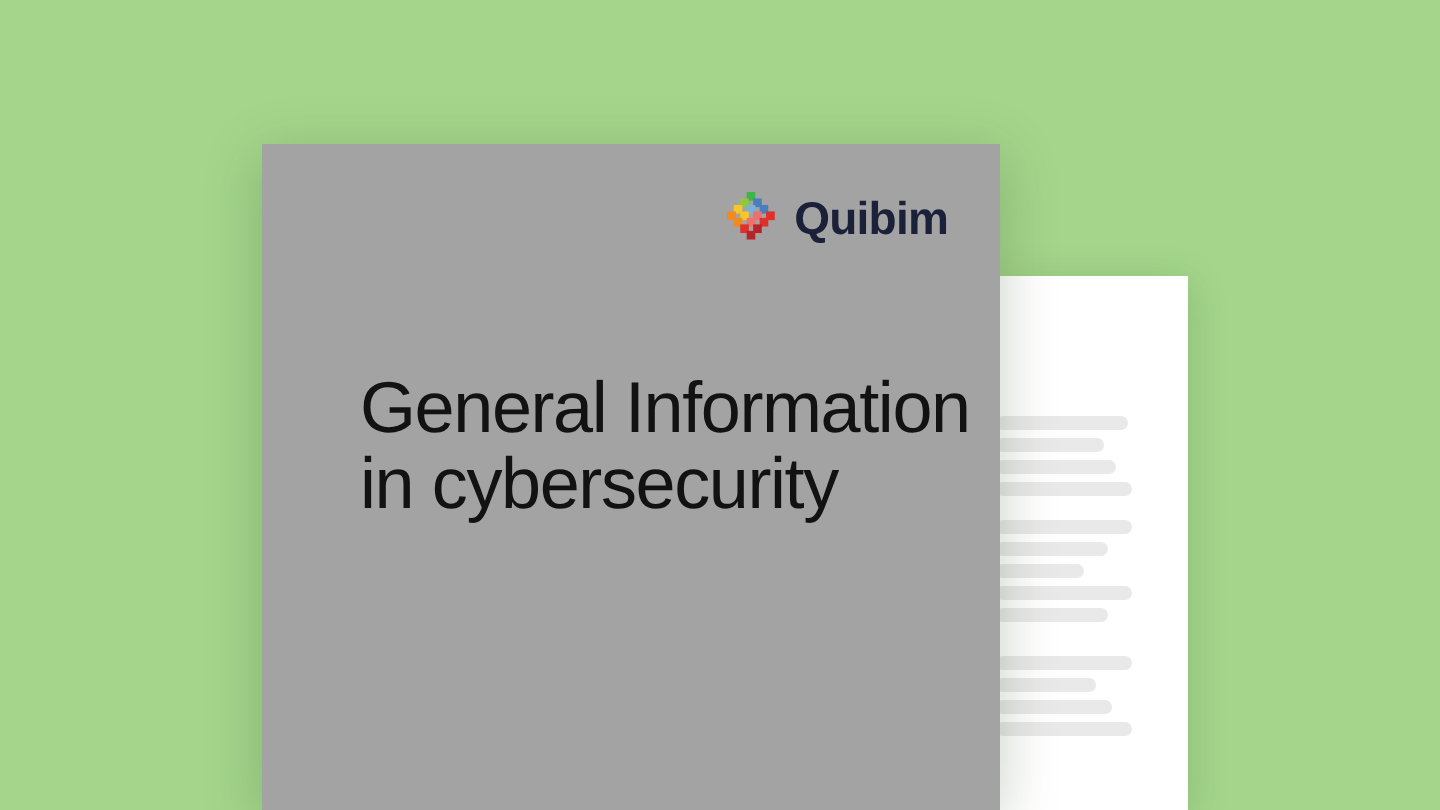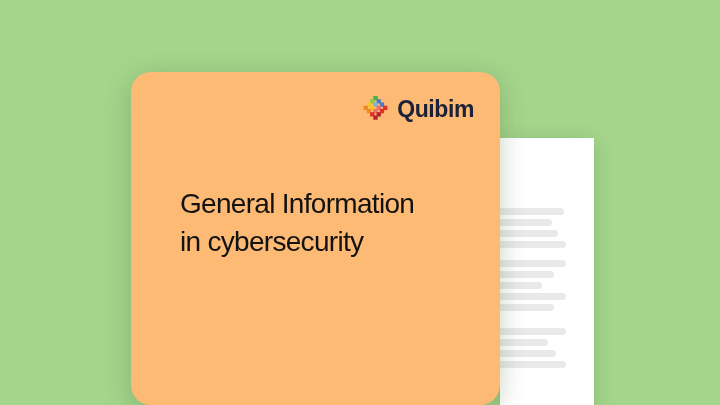--- a/index.html
+++ b/index.html
@@ -86,21 +86,21 @@
     white-space: nowrap;
   }
 
   
   .title-block {
     position: absolute;
     left: 49px;
     top: 113px;
     color: #121212;
     font-family: "Liberation Sans", sans-serif;
-    font-size: 28px;
+    font-size: 36px;
     font-weight: normal;
     line-height: 38px;
     letter-spacing: -0.7px;
     white-space: nowrap;
   }
   .title-line {
     display: block;
   }
 </style>
 </head>
@@ -119,21 +119,21 @@
         <div class="line" style="top: 144px; width: 44px; background: rgb(233, 233, 233);"></div>
         <div class="line" style="top: 155px; width: 68px; background: rgb(233, 233, 233);"></div>
         <div class="line" style="top: 166px; width: 56px; background: rgb(233, 233, 233);"></div>
         <div class="line" style="top: 190px; width: 68px; background: rgb(233, 233, 233);"></div>
         <div class="line" style="top: 201px; width: 50px; background: rgb(233, 233, 233);"></div>
         <div class="line" style="top: 212px; width: 58px; background: rgb(233, 233, 233);"></div>
         <div class="line" style="top: 223px; width: 68px; background: rgb(233, 233, 233);"></div>
       </div>
   </div>
 
-  <div class="front-card" style="background: #fdba74; border-radius: 20px;">
+  <div class="front-card" style="background: #a3a3a3;">
 
     <div class="logo-lockup">
       <svg class="logo-mark" viewBox="0 0 100 100">
         <g>
 
           <rect x="42" y="0" width="16" height="16" fill="#3eb44a"></rect>
 
           <rect x="30" y="12" width="16" height="16" fill="#8fc73e"></rect>
           <rect x="54" y="12" width="16" height="16" fill="#4a7cc0"></rect>
 

